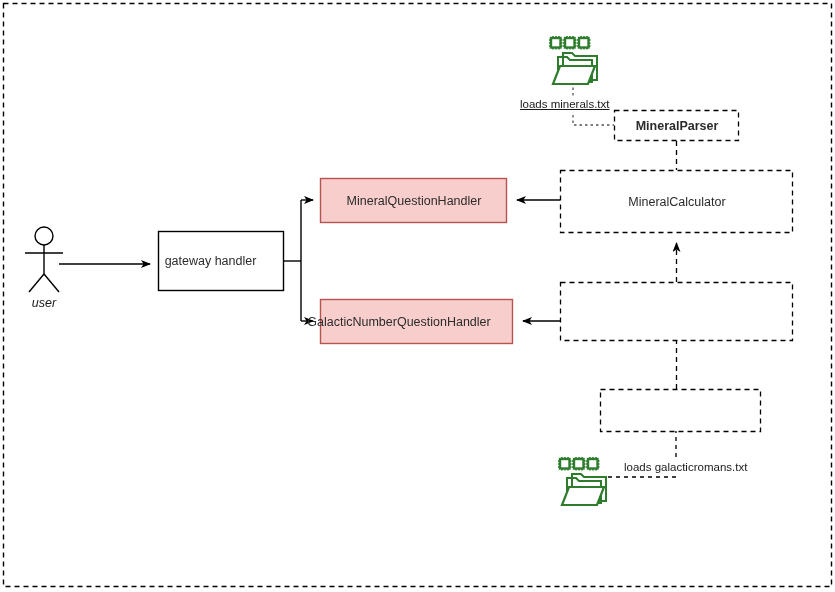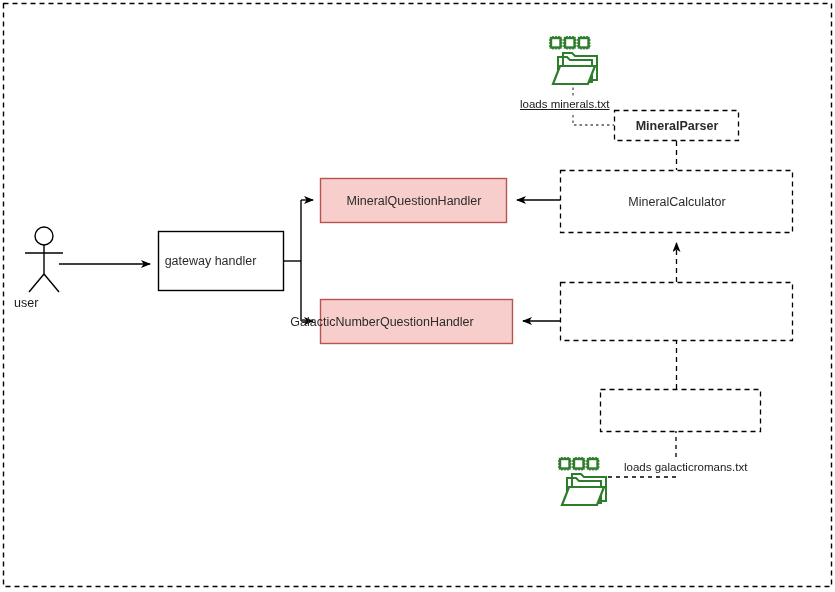--- a/index.html
+++ b/index.html
@@ -42,22 +42,23 @@
     color: #1a1a1a;
     background: #ffffff;
     padding: 0 2px;
     white-space: nowrap;
     line-height: 1.2;
   }
   .actor-label {
     position: absolute;
     font-size: 12.5px;
     color: #1a1a1a;
-    text-align: left;
+    text-align: center;
     white-space: nowrap;
+    font-style: italic;
   }
 </style>
 </head>
 <body>
 
 <div id="canvas">
 
   <svg id="svg-layer" viewBox="0 0 835 592" xmlns="http://www.w3.org/2000/svg">
     <defs>
       <marker id="arrow-solid" markerWidth="10" markerHeight="8" refX="9" refY="4" orient="auto" markerUnits="userSpaceOnUse">
@@ -217,21 +218,21 @@
       <path d="M562,505 L569,487 L604,487 L597,505 Z" stroke-width="2.2" fill="#ffffff"></path>
     </g>
   </svg>
 
   <div class="actor-label" style="left:14px; top:296px; width:60px;">user</div>
 
   <div class="node-label" style="left:148px; top:232px; width:125px; height:59px;">gateway handler</div>
 
   <div class="node-label" style="left:321px; top:179px; width:186px; height:44px;">MineralQuestionHandler</div>
 
-  <div class="node-label" style="left:304px; top:300px; width:156px; height:44px;">GalacticNumberQuestionHandler</div>
+  <div class="node-label" style="left:321px; top:300px; width:156px; height:44px;">GalacticNumberQuestionHandler</div>
 
   <div class="node-label" style="left:615px; top:111px; width:124px; height:30px;font-weight:bold;">MineralParser</div>
 
   <div class="node-label" style="left:561px; top:171px; width:232px; height:62px;">MineralCalculator</div>
 
 
 
   <div class="edge-label" style="left:518px; top:98px;text-decoration:underline;">loads minerals.txt</div>
 
   <div class="edge-label" style="left:622px; top:461px;">loads galacticromans.txt</div>

